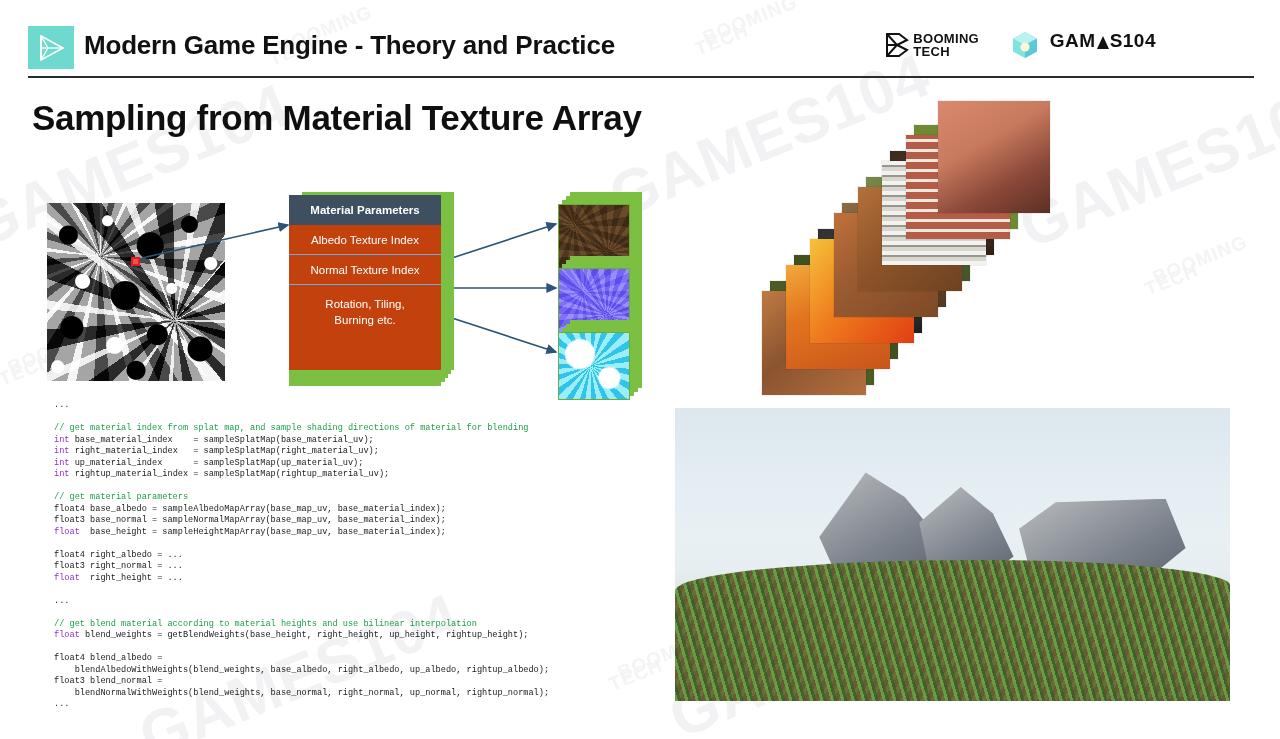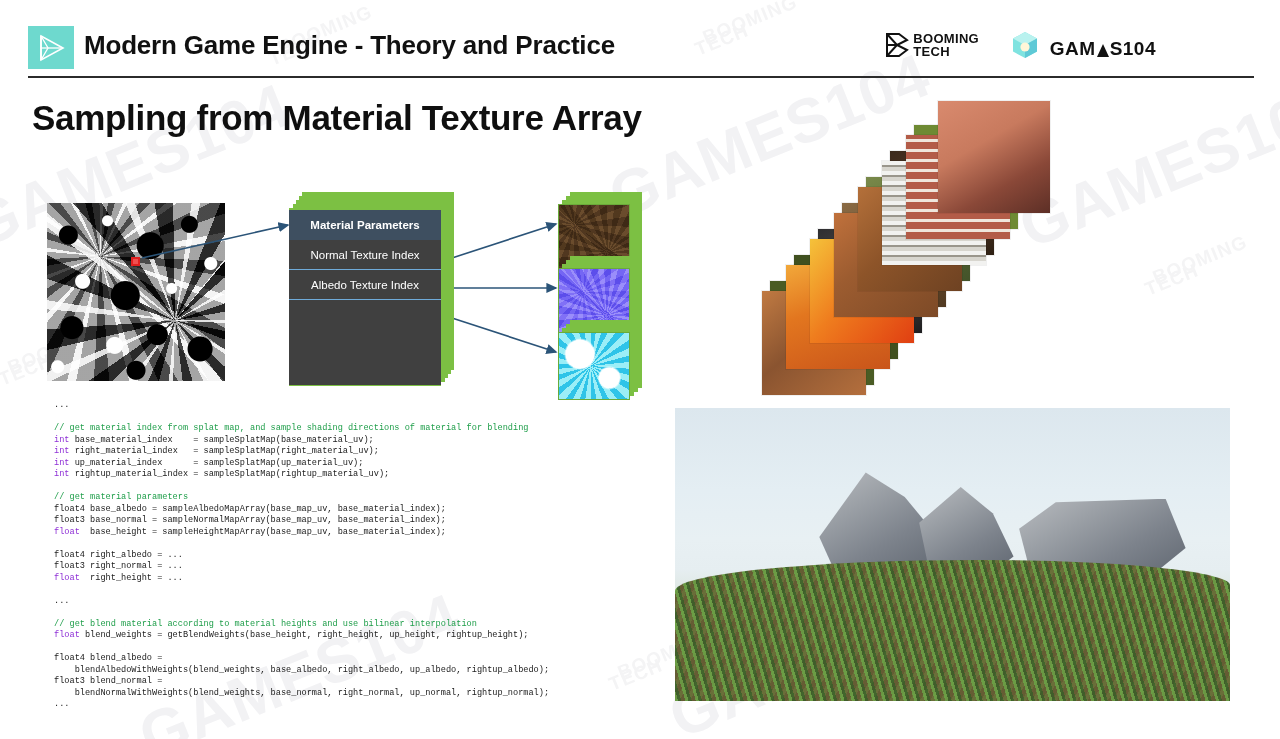--- a/index.html
+++ b/index.html
@@ -52,21 +52,21 @@
   }
 
   .bt-logo {
     position: absolute; right: 205px; top: 28px;
     display: flex; align-items: center; gap: 4px;
   }
   .bt-text { font-size: 13px; font-weight: bold; color: #111; line-height: 1.02; letter-spacing: 0.3px; }
 
   .g104 {
     position: absolute; right: 28px; top: 26px;
-    display: flex; align-items: flex-end; gap: 10px;
+    display: flex; align-items: flex-start; gap: 10px;
   }
   .g104-text {
     font-size: 19px; font-weight: bold; color: #111; letter-spacing: 0.5px;
     display: flex; align-items: center;
   }
   .g104-tri {
     width: 0; height: 0;
     border-left: 6px solid transparent;
     border-right: 6px solid transparent;
     border-bottom: 13px solid #111;
@@ -123,23 +123,23 @@
   
   .card-stack {
     position: absolute; left: 289px; top: 192px;
     width: 165px; height: 190px; z-index: 3;
   }
   .green-sheet {
     position: absolute; background: #7cc043;
     width: 152px; height: 178px;
   }
   .param-panel {
-    position: absolute; left: 0; top: 18px;
+    position: absolute; left: 0; top: 3px;
     width: 152px; height: 175px;
-    background: #404040;
+    background: #c2410c;
     z-index: 6;
     display: flex; flex-direction: column;
   }
   .param-header {
     height: 30px; background: #3e4f60; color: #fff;
     display: flex; align-items: center; justify-content: center;
     font-size: 11.5px; font-weight: bold;
   }
   .param-row {
     height: 30px; color: #ffffff;
@@ -309,22 +309,26 @@
 
   <div class="card-stack">
     <div class="green-sheet" style="left:13px; top:0px;"></div>
     <div class="green-sheet" style="left:10px; top:4px;"></div>
     <div class="green-sheet" style="left:7px;  top:8px;"></div>
     <div class="green-sheet" style="left:4px;  top:12px;"></div>
     <div class="green-sheet" style="left:0px;  top:16px;"></div>
 
     <div class="param-panel">
       <div class="param-header">Material Parameters</div>
+      <div class="param-row">Albedo Texture Index</div>
       <div class="param-row">Normal Texture Index</div>
-      <div class="param-row">Albedo Texture Index</div>
+      <div class="param-row tall">
+        <span>Rotation, Tiling,</span>
+        <span>Burning etc.</span>
+      </div>
     </div>
   </div>
 
   <div class="tex-stack" style="left:558px; top:192px;">
     <div class="tex-sheet" style="left:12px; top:0px;"></div>
     <div class="tex-sheet" style="left:8px;  top:4px;"></div>
     <div class="tex-sheet" style="left:4px;  top:8px;"></div>
     <div class="tex-face tex-albedo"></div>
   </div>
   <div class="tex-stack" style="left:558px; top:256px;">

